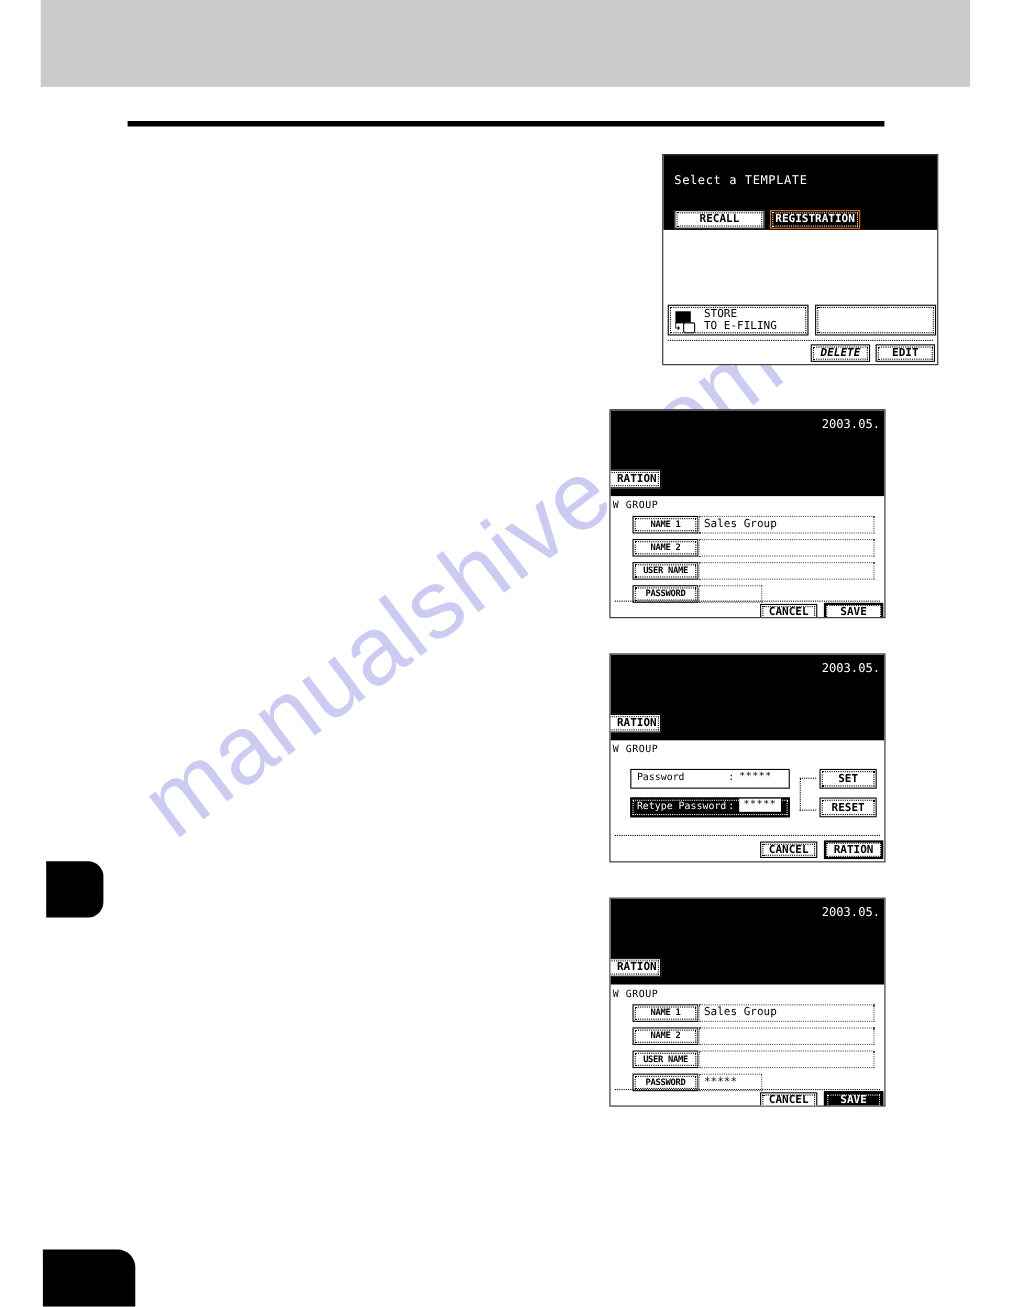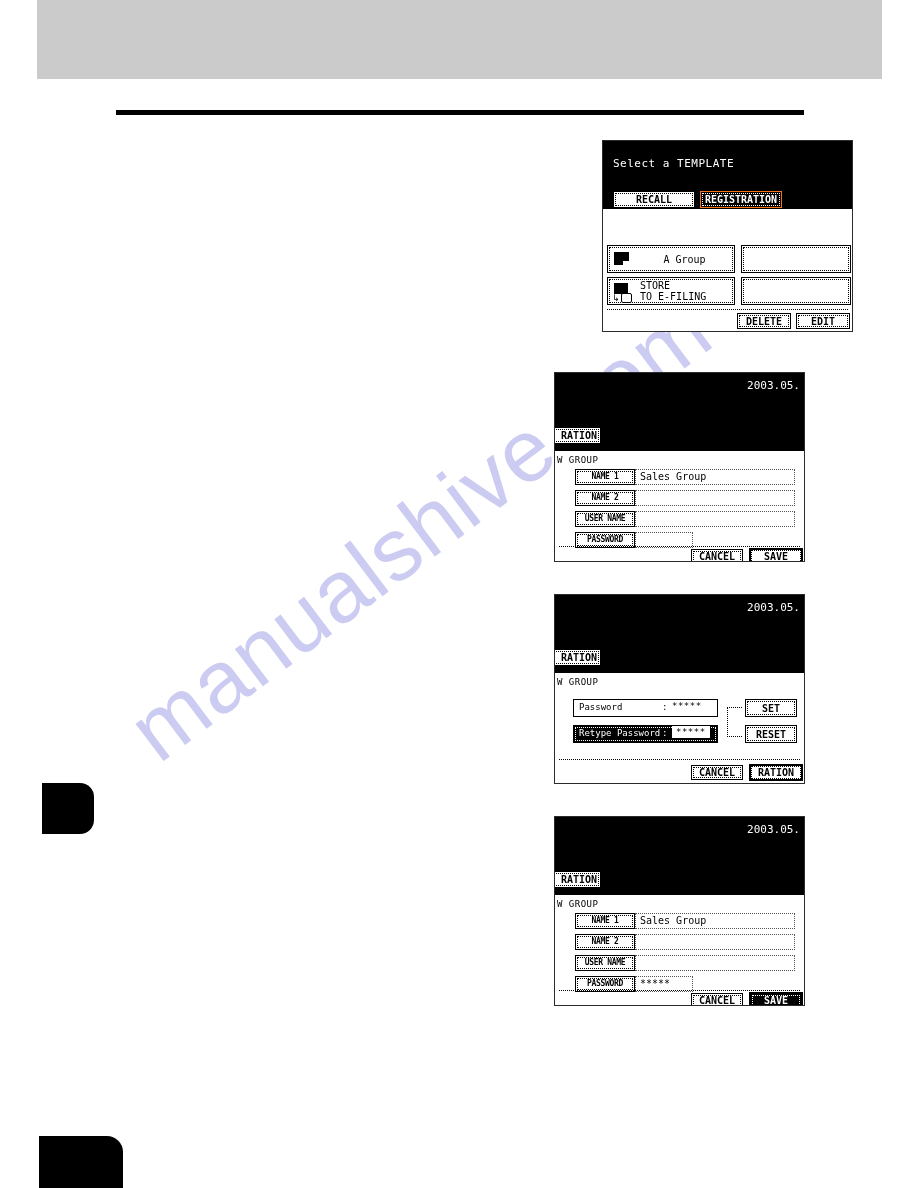--- a/index.html
+++ b/index.html
@@ -385,48 +385,38 @@
 <div class="watermark">manualshive.com</div>
 
 <div class="panel panel-1">
   <div class="lcd-black" style="height:68px;"></div>
   <div class="lcd-title">Select a TEMPLATE</div>
 
   <div class="tab tab-off tab-recall">RECALL</div>
   <div class="tab tab-on tab-registration">REGISTRATION</div>
 
 
-  <div class="tmpl-row" style="left:4px; top:104px; width:243px;">
-    <div class="tmpl-btn">
-      <span class="tmpl-icon">
-        <span class="page"></span>
-          <span class="fold"></span>
-      </span>
-      <span class="tmpl-label">A Group</span>
-    </div>
-    <div class="tmpl-slot"></div>
-  </div>
 
   <div class="tmpl-row" style="left:4px; top:136px; width:243px;">
     <div class="tmpl-btn">
       <span class="tmpl-icon with-sub">
         <span class="page"></span>
           <span class="fold"></span>
         <span class="arrow">↳</span>
         <span class="efile"></span>
       </span>
       <span class="tmpl-label" style="white-space:pre; text-align:left; left:32px;">STORE
 TO E-FILING</span>
     </div>
     <div class="tmpl-slot"></div>
   </div>
 
   <div class="lcd-divider" style="top:168px;"></div>
 
-  <div class="lcd-btn" style="left:134px; top:172px; width:54px; height:16px;">DELETE</div>
+  <div class="lcd-btn" style="left:134px; top:172px; width:54px; height:16px;font-style:italic;">DELETE</div>
   <div class="lcd-btn" style="left:193px; top:172px; width:54px; height:16px;">EDIT</div>
 </div>
 
 <div class="panel panel-2">
   <div class="lcd-black" style="height:78px;"></div>
   <div class="lcd-date">2003.05.</div>
   <div class="tab-ration" style="top:54px;">RATION</div>
   <div class="lcd-subtitle" style="top:82px;">W GROUP</div>
 
   <div class="form-label-btn" style="top:96px;">NAME 1</div>

